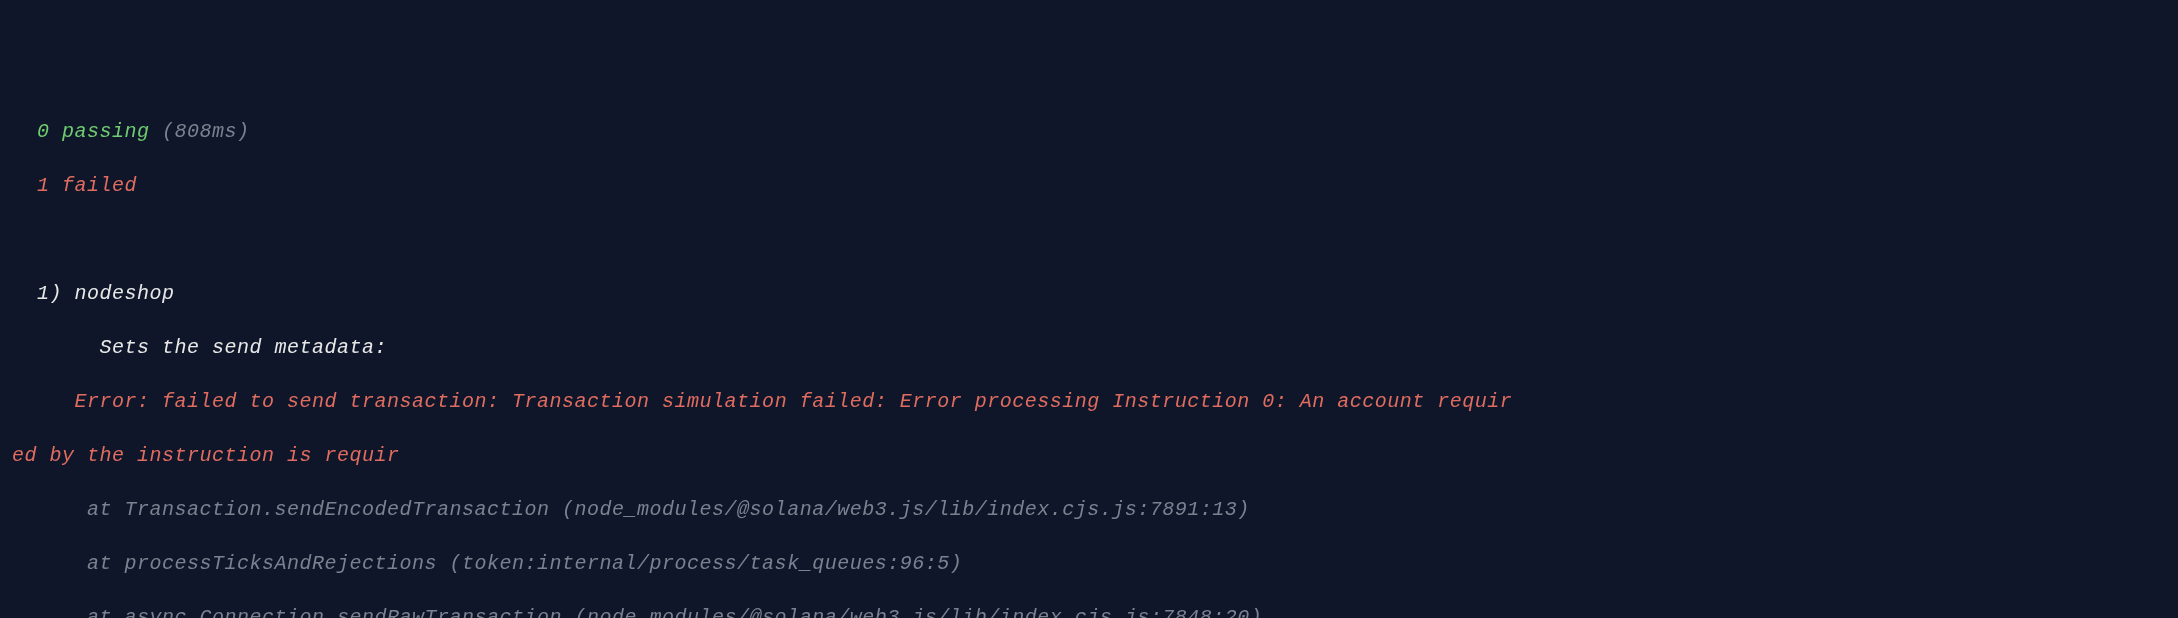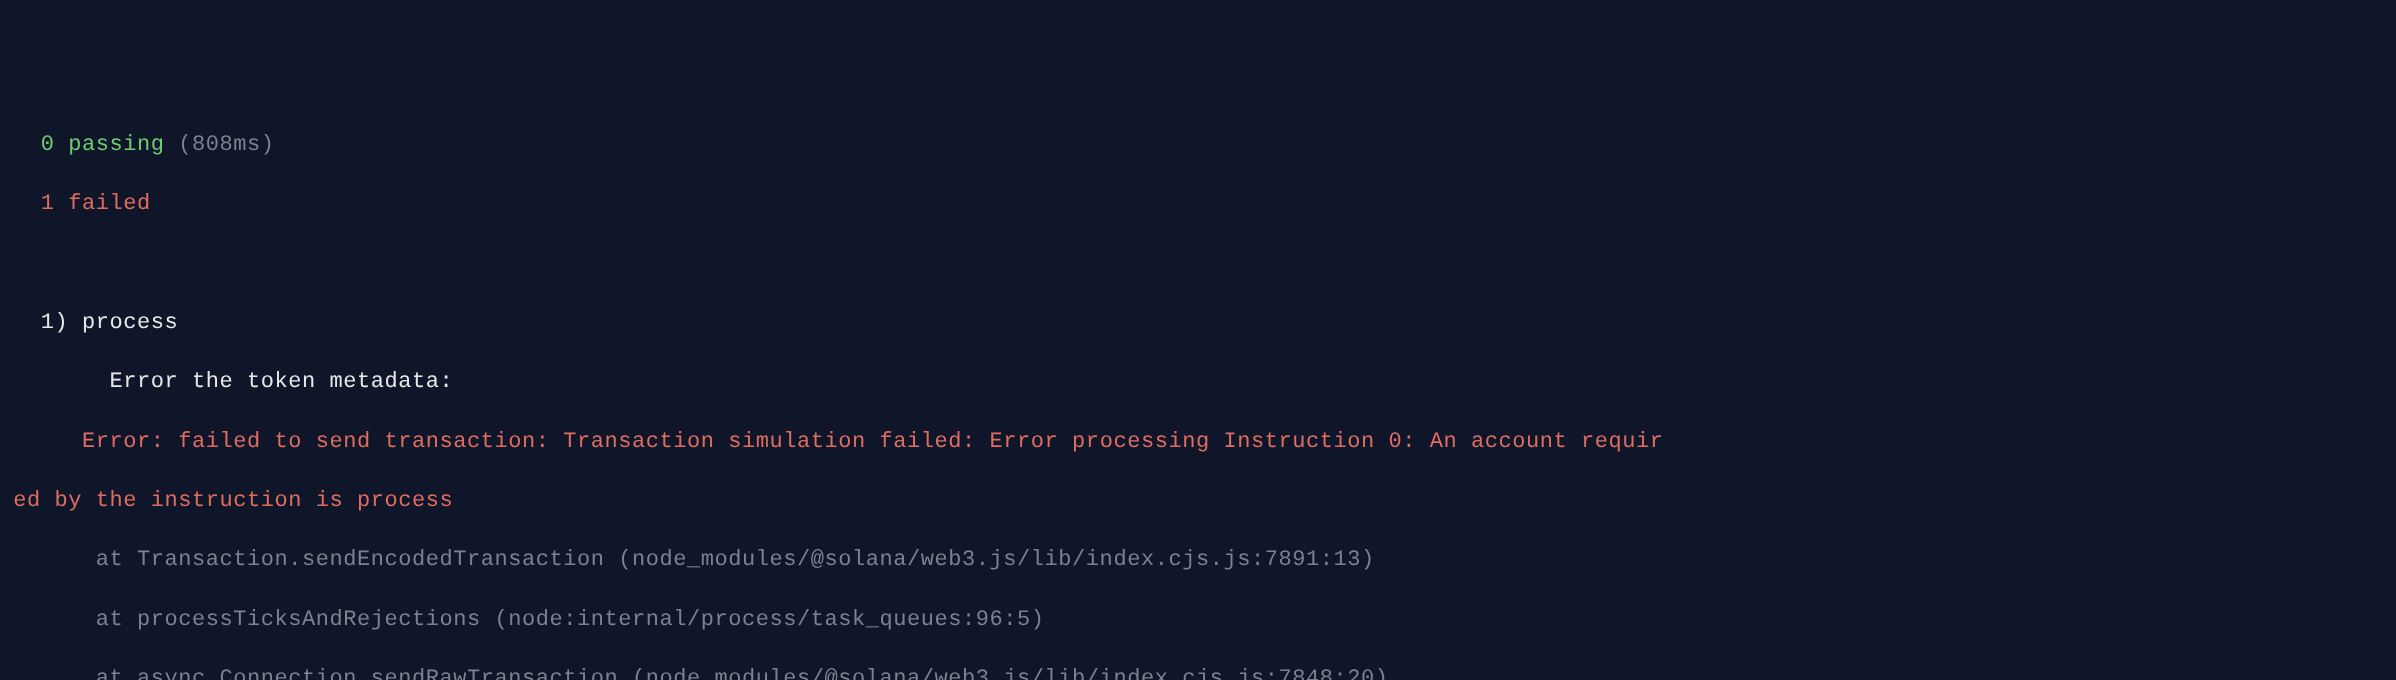--- a/index.html
+++ b/index.html
@@ -1,15 +1,15 @@
 <!DOCTYPE html>
 <html><head>
   <meta charset="utf-8">
   <style>
-    * { margin: 0; padding: 0; box-sizing: border-box; }
+    * { margin: 0; padding: 0; box-sizing: border-box; font-style: italic; }
     body {
       background-color: #0f1629;
       color: #b8b8b8;
       font-family: 'Menlo', 'Monaco', 'Consolas', 'Courier New', monospace;
       font-size: 20px;
       line-height: 1.35;
       padding: 10px 0;
       white-space: pre;
       overflow-x: auto;
       letter-spacing: 0.5px;
@@ -26,26 +26,26 @@
     .blank { height: 1.35em; }
   </style>
 </head>
 <body>
 
 
 
 <div class="line">  <span class="green">0</span> <span class="green">passing</span> <span class="gray">(808ms)</span></div>
 <div class="line">  <span class="red">1</span> <span class="red">failed</span></div>
 <div class="blank"></div>
-<div class="line">  <span class="white">1)</span> <span class="white">process</span></div>
-<div class="line white">       <span>Error the token metadata:</span></div>
+<div class="line">  <span class="white">1)</span> <span class="white">nodeshop</span></div>
+<div class="line white">       <span>Sets the send metadata:</span></div>
 <div class="line red">     Error: failed to send transaction: Transaction simulation failed: Error processing Instruction 0: An account requir</div>
-<div class="line red">ed by the instruction is process</div>
+<div class="line red">ed by the instruction is requir</div>
 <div class="line gray">      at Transaction.sendEncodedTransaction (node_modules/@solana/web3.js/lib/index.cjs.js:7891:13)</div>
-<div class="line gray">      at processTicksAndRejections (node:internal/process/task_queues:96:5)</div>
+<div class="line gray">      at processTicksAndRejections (token:internal/process/task_queues:96:5)</div>
 <div class="line gray">      at async Connection.sendRawTransaction (node_modules/@solana/web3.js/lib/index.cjs.js:7848:20)</div>
 
 
 
 
 
 
 
 
 

